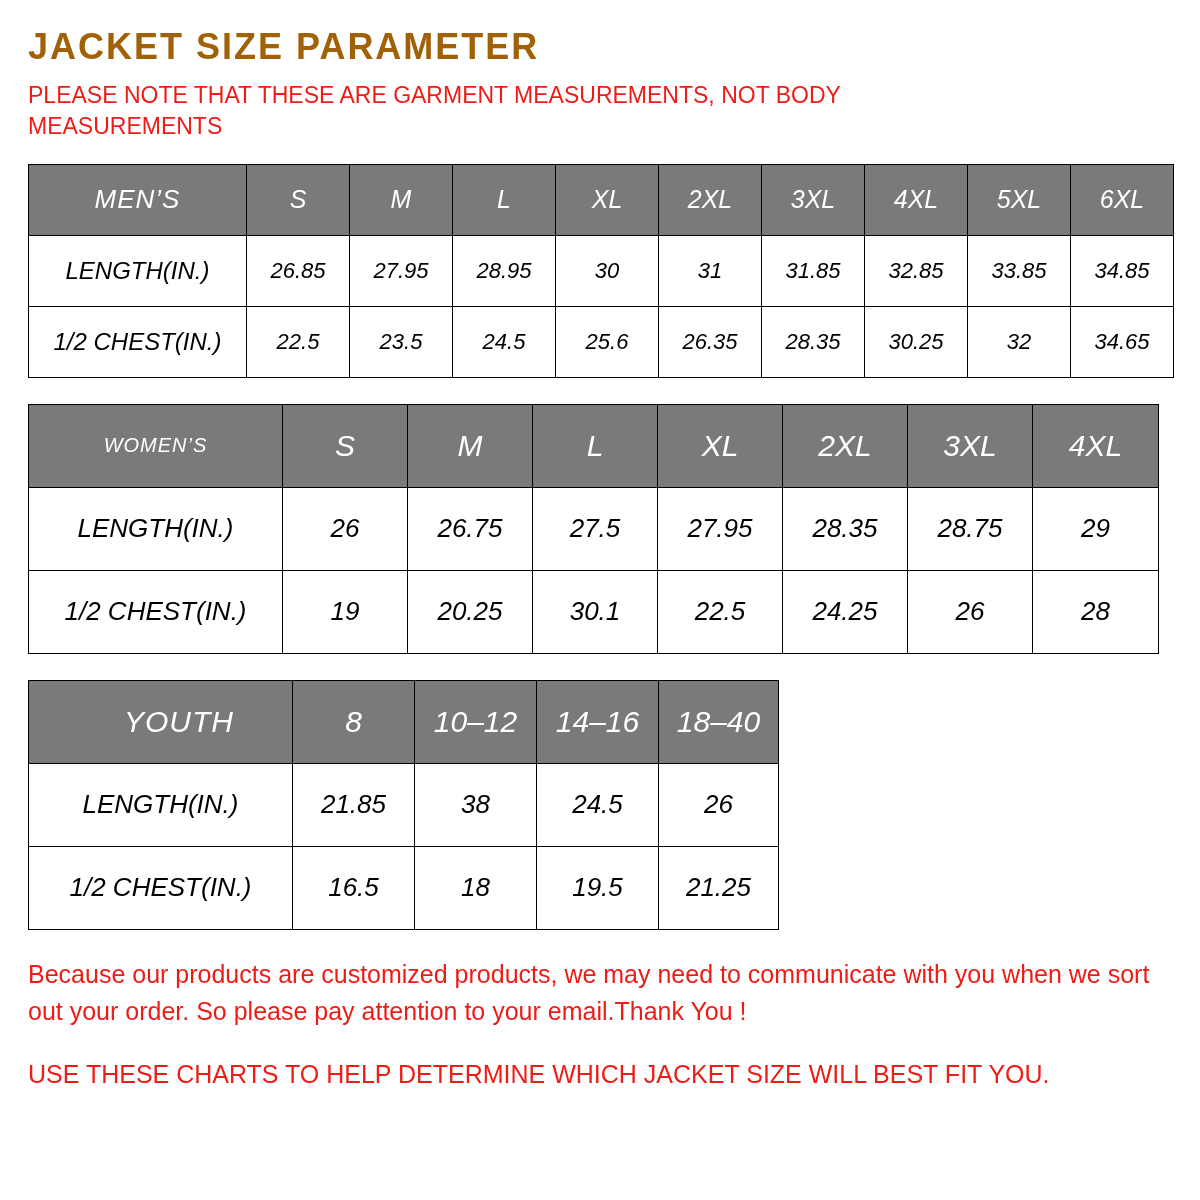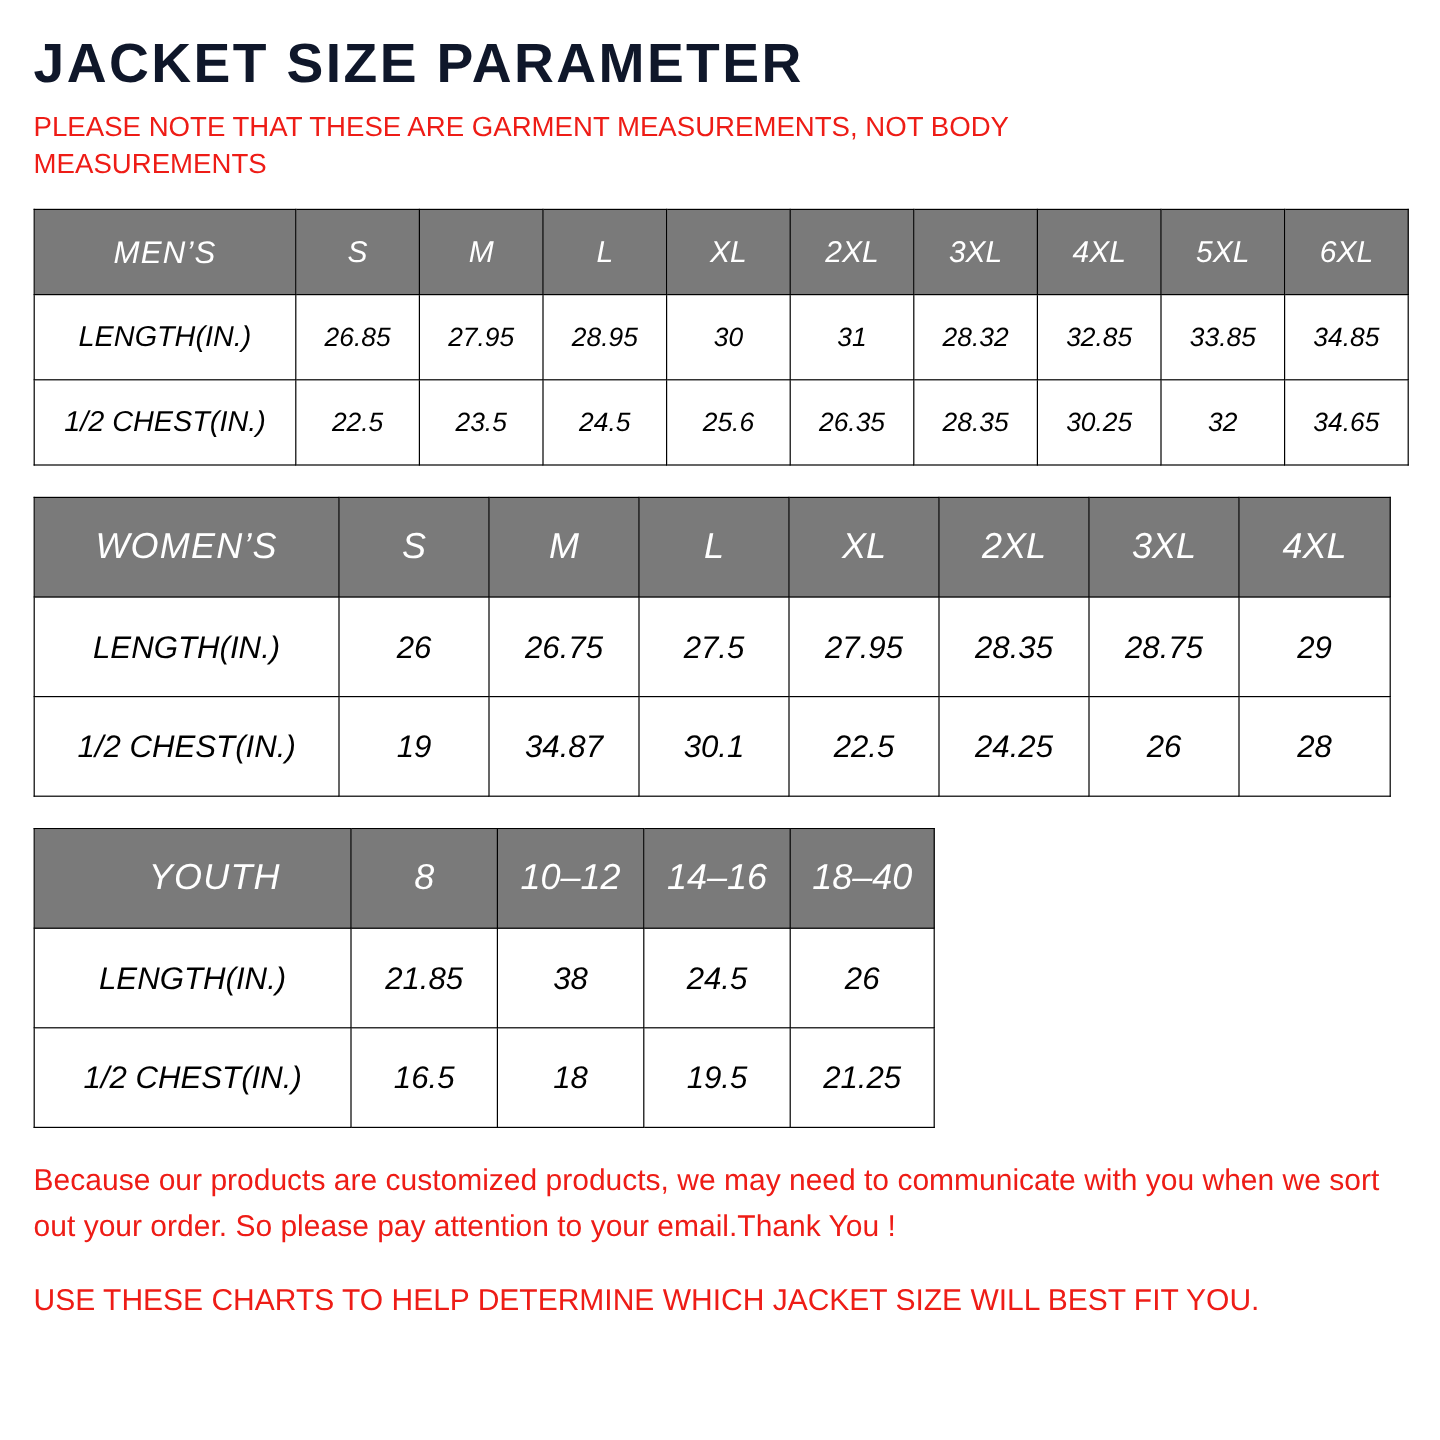--- a/index.html
+++ b/index.html
@@ -15,26 +15,26 @@
     overflow: hidden;
   }
   .page {
     box-sizing: border-box;
     width: 1200px;
     height: 1200px;
     padding: 28px 28px 0 28px;
     position: relative;
   }
   .title {
-    font-size: 46px;
+    font-size: 36px;
     font-weight: bold;
     letter-spacing: 2px;
     line-height: 1.05;
     margin: 0 0 14px 0;
-    color: #0f172a;
+    color: #a16207;
   }
   .note {
     color: #ee1c16;
     font-size: 23px;
     line-height: 1.35;
     margin: 0 0 22px 0;
     max-width: 950px;
   }
   table.size-table {
     border-collapse: collapse;
@@ -60,21 +60,21 @@
   #men-table { width: 1144px; }
   #men-table tr.header td { height: 70px; font-size: 25px; }
   #men-table tr.data td { height: 70px; }
   #men-table td.label { font-size: 24px; }
   #men-table tr.header td.label { font-size: 26px; letter-spacing: 1px; }
 
   
   #women-table { width: 1130px; }
   #women-table tr.header td { height: 82px; font-size: 30px; }
   #women-table tr.data td { height: 82px; font-size: 26px; }
-  #women-table tr.header td.label { font-size: 30px; letter-spacing: 1px; }
+  #women-table tr.header td.label { font-size: 20px; letter-spacing: 1px; }
 
   
   #youth-table { width: 750px; }
   #youth-table tr.header td { height: 82px; font-size: 30px; }
   #youth-table tr.data td { height: 82px; font-size: 26px; }
   #youth-table tr.header td.label { font-size: 30px; letter-spacing: 1px; padding-left: 37px; }
 
   .footer-red {
     color: #ee1c16;
     font-size: 25px;
@@ -120,21 +120,21 @@
         <td>5XL</td>
         <td>6XL</td>
       </tr>
       <tr class="data">
         <td class="label">LENGTH(IN.)</td>
         <td>26.85</td>
         <td>27.95</td>
         <td>28.95</td>
         <td>30</td>
         <td>31</td>
-        <td>28.32</td>
+        <td>31.85</td>
         <td>32.85</td>
         <td>33.85</td>
         <td>34.85</td>
       </tr>
       <tr class="data">
         <td class="label">1/2 CHEST(IN.)</td>
         <td>22.5</td>
         <td>23.5</td>
         <td>24.5</td>
         <td>25.6</td>
@@ -175,21 +175,21 @@
         <td>26.75</td>
         <td>27.5</td>
         <td>27.95</td>
         <td>28.35</td>
         <td>28.75</td>
         <td>29</td>
       </tr>
       <tr class="data">
         <td class="label">1/2 CHEST(IN.)</td>
         <td>19</td>
-        <td>34.87</td>
+        <td>20.25</td>
         <td>30.1</td>
         <td>22.5</td>
         <td>24.25</td>
         <td>26</td>
         <td>28</td>
       </tr>
     </tbody>
   </table>
 
   <table class="size-table" id="youth-table">

